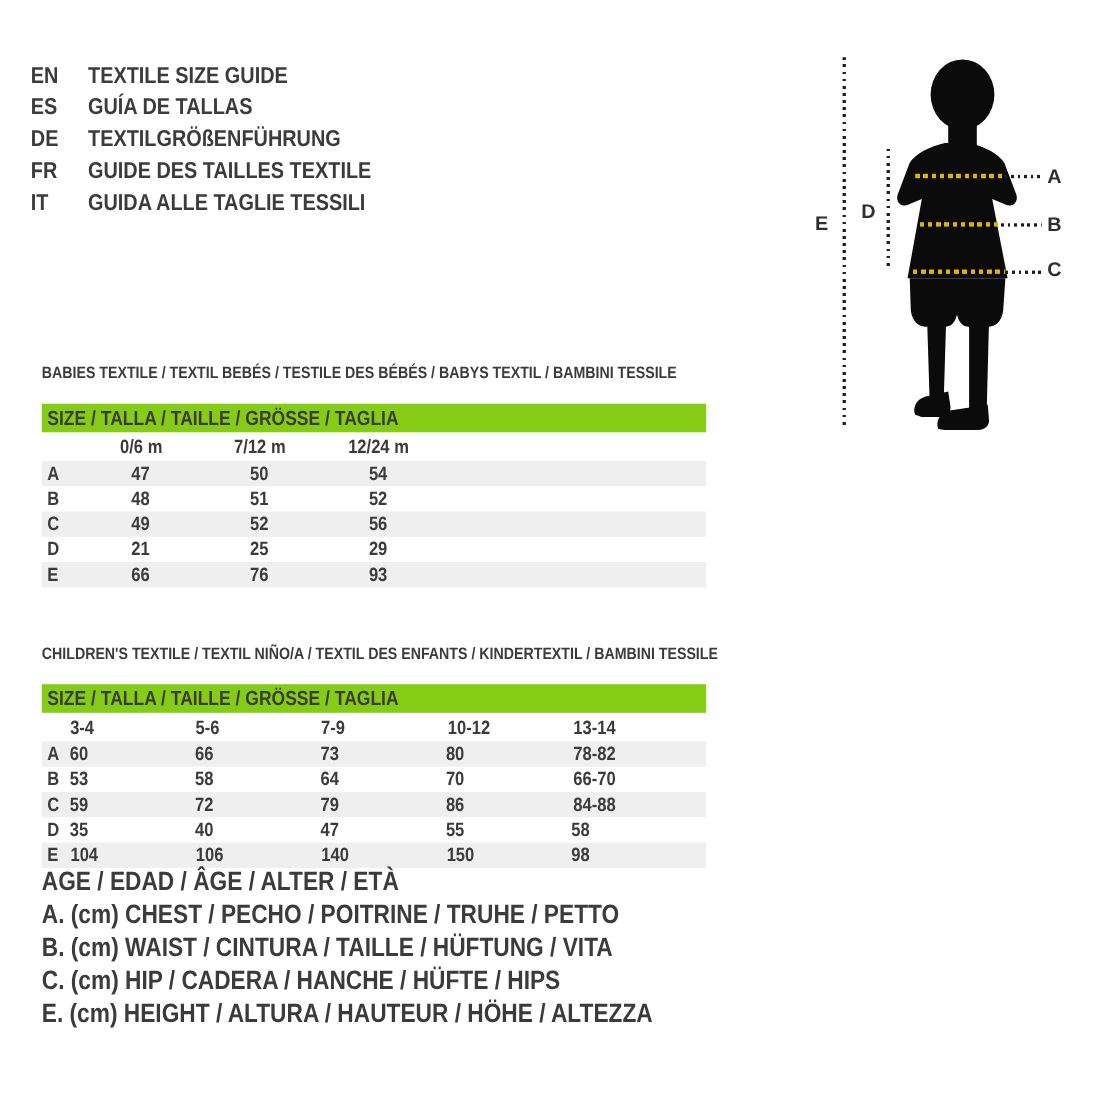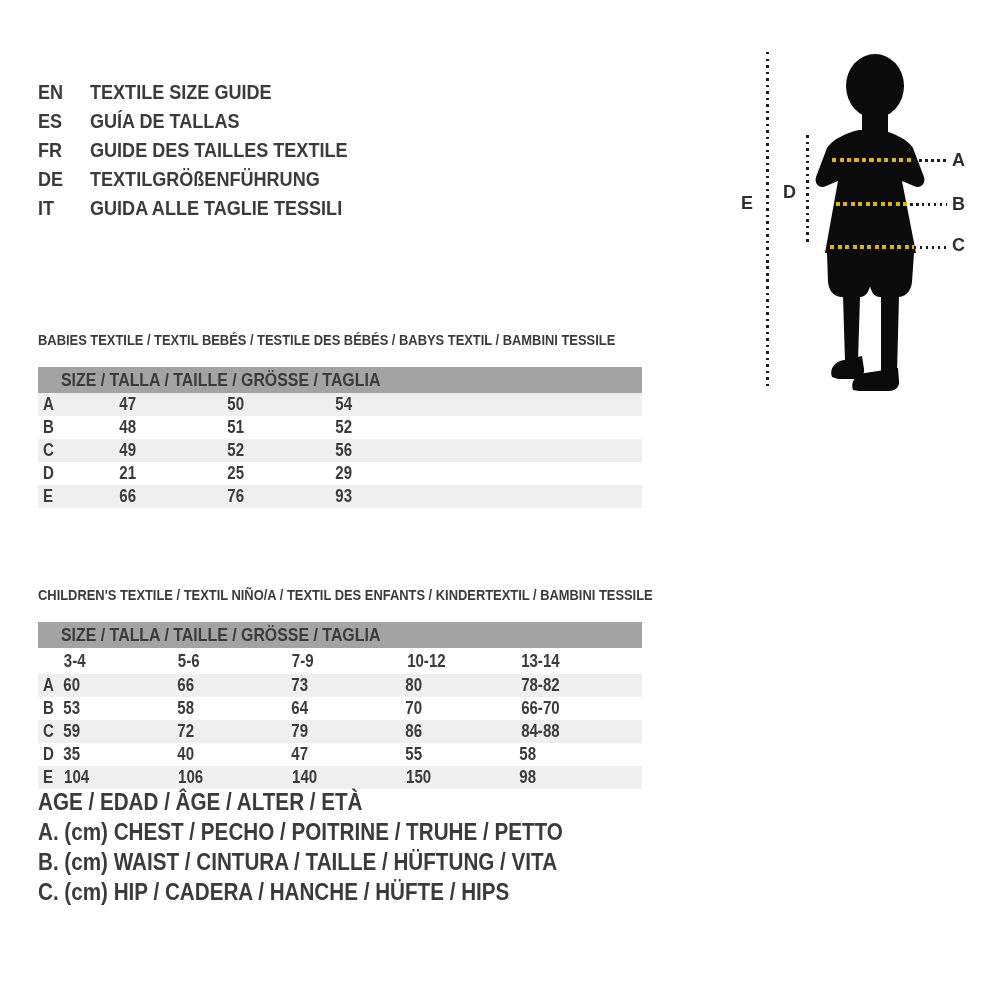--- a/index.html
+++ b/index.html
@@ -13,21 +13,21 @@
   .cond  { display:inline-block; transform:scaleX(0.86); transform-origin:0 50%; white-space:nowrap; }
   .condc { display:inline-block; transform:scaleX(0.86); transform-origin:50% 50%; white-space:nowrap; }
 
   
   .lang-row  { display:flex; height:29px; line-height:29px; font-size:21px; font-weight:700; }
   .lang-code { flex:0 0 52px; }
 
   
   .tbl { width:604px; }
   .tbl-title  { height:20px; line-height:20px; font-size:15px; font-weight:700; margin-bottom:17px; }
-  .tbl-header { height:26px; line-height:26px; background:#a3a3a3; padding-left:23px; box-sizing:border-box; font-size:18.5px; font-weight:700; }
+  .tbl-header { height:26px; line-height:26px; background:#84cc16; padding-left:5px; box-sizing:border-box; font-size:18.5px; font-weight:700; }
   .tbl-colrow { display:flex; height:26px; line-height:26px; font-size:17.5px; font-weight:700; }
   .tbl-row    { display:flex; height:23px; line-height:23px; font-size:17.5px; font-weight:700; }
   .stripe     { background:#efefef; }
   .lblcol     { flex:0 0 36px; padding-left:5px; box-sizing:border-box; }
   .col        { flex:0 0 108px; text-align:center; }
   .lblcol-c   { flex:0 0 24px; padding-left:5px; box-sizing:border-box; }
   .col-c      { flex:0 0 114px; text-align:left; }
 
   
   .legend-line { height:30px; line-height:30px; font-size:24px; font-weight:700; }
@@ -35,36 +35,36 @@
   
   .vdash { width:2.5px; background-image:repeating-linear-gradient(to bottom,#1c1c1c 0 2.5px,transparent 2.5px 6.5px); }
   .ydash { height:3.5px; background-image:repeating-linear-gradient(to right,#e0b400 0 4px,transparent 4px 7.5px); z-index:3; }
   .bdash { height:2.5px; background-image:repeating-linear-gradient(to right,#1c1c1c 0 2.5px,transparent 2.5px 6px); z-index:3; }
   .mlabel { font-size:18px; font-weight:700; color:#2e2e2e; line-height:18px; }
   svg.sil { z-index:1; }
 </style>
 </head>
 <body>
 
-<div class="abs" style="left:38px; top:54px;margin-top:23px;">
+<div class="abs" style="left:28px; top:54px;">
   <div class="lang-row">
     <span class="lang-code"><span class="cond">EN</span></span>
     <span class="cond">TEXTILE SIZE GUIDE</span>
   </div>
   <div class="lang-row">
     <span class="lang-code"><span class="cond">ES</span></span>
     <span class="cond">GUÍA DE TALLAS</span>
   </div>
   <div class="lang-row">
+    <span class="lang-code"><span class="cond">DE</span></span>
+    <span class="cond">TEXTILGRÖßENFÜHRUNG</span>
+  </div>
+  <div class="lang-row">
     <span class="lang-code"><span class="cond">FR</span></span>
     <span class="cond">GUIDE DES TAILLES TEXTILE</span>
-  </div>
-  <div class="lang-row">
-    <span class="lang-code"><span class="cond">DE</span></span>
-    <span class="cond">TEXTILGRÖßENFÜHRUNG</span>
   </div>
   <div class="lang-row">
     <span class="lang-code"><span class="cond">IT</span></span>
     <span class="cond">GUIDA ALLE TAGLIE TESSILI</span>
   </div>
 </div>
 
 <svg class="abs sil" style="left:815px; top:50px;" width="140" height="342" viewBox="0 0 140 342">
   <g fill="#0b0b0b">
     <ellipse cx="60" cy="36" rx="29" ry="32"></ellipse>
@@ -90,20 +90,26 @@
 
 <div class="abs mlabel" style="left:952px; top:151px;">A</div>
 <div class="abs mlabel" style="left:952px; top:195px;">B</div>
 <div class="abs mlabel" style="left:952px; top:236px;">C</div>
 <div class="abs mlabel" style="left:783px; top:183px;">D</div>
 <div class="abs mlabel" style="left:741px; top:194px;">E</div>
 
 <div class="abs tbl" style="left:38px; top:330px;">
   <div class="tbl-title"><span class="cond">BABIES TEXTILE / TEXTIL BEBÉS / TESTILE DES BÉBÉS / BABYS TEXTIL / BAMBINI TESSILE</span></div>
   <div class="tbl-header"><span class="cond">SIZE / TALLA / TAILLE / GRÖSSE / TAGLIA</span></div>
+  <div class="tbl-colrow">
+    <div class="lblcol"></div>
+    <div class="col"><span class="condc">0/6 m</span></div>
+    <div class="col"><span class="condc">7/12 m</span></div>
+    <div class="col"><span class="condc">12/24 m</span></div>
+  </div>
   <div class="tbl-row stripe">
     <div class="lblcol"><span class="cond">A</span></div>
     <div class="col"><span class="condc">47</span></div>
     <div class="col"><span class="condc">50</span></div>
     <div class="col"><span class="condc">54</span></div>
   </div>
   <div class="tbl-row">
     <div class="lblcol"><span class="cond">B</span></div>
     <div class="col"><span class="condc">48</span></div>
     <div class="col"><span class="condc">51</span></div>
@@ -180,13 +186,14 @@
     <div class="col-c"><span class="condc">150</span></div>
     <div class="col-c"><span class="condc">98</span></div>
   </div>
 </div>
 
 <div class="abs" style="left:38px; top:787px;">
   <div class="legend-line"><span class="cond">AGE / EDAD / ÂGE / ALTER / ETÀ</span></div>
   <div class="legend-line"><span class="cond">A. (cm) CHEST / PECHO / POITRINE / TRUHE / PETTO</span></div>
   <div class="legend-line"><span class="cond">B. (cm) WAIST / CINTURA / TAILLE / HÜFTUNG / VITA</span></div>
   <div class="legend-line"><span class="cond">C. (cm) HIP / CADERA / HANCHE / HÜFTE / HIPS</span></div>
+  <div class="legend-line"><span class="cond">E. (cm) HEIGHT / ALTURA / HAUTEUR / HÖHE / ALTEZZA</span></div>
 </div>
 
 </body></html>

